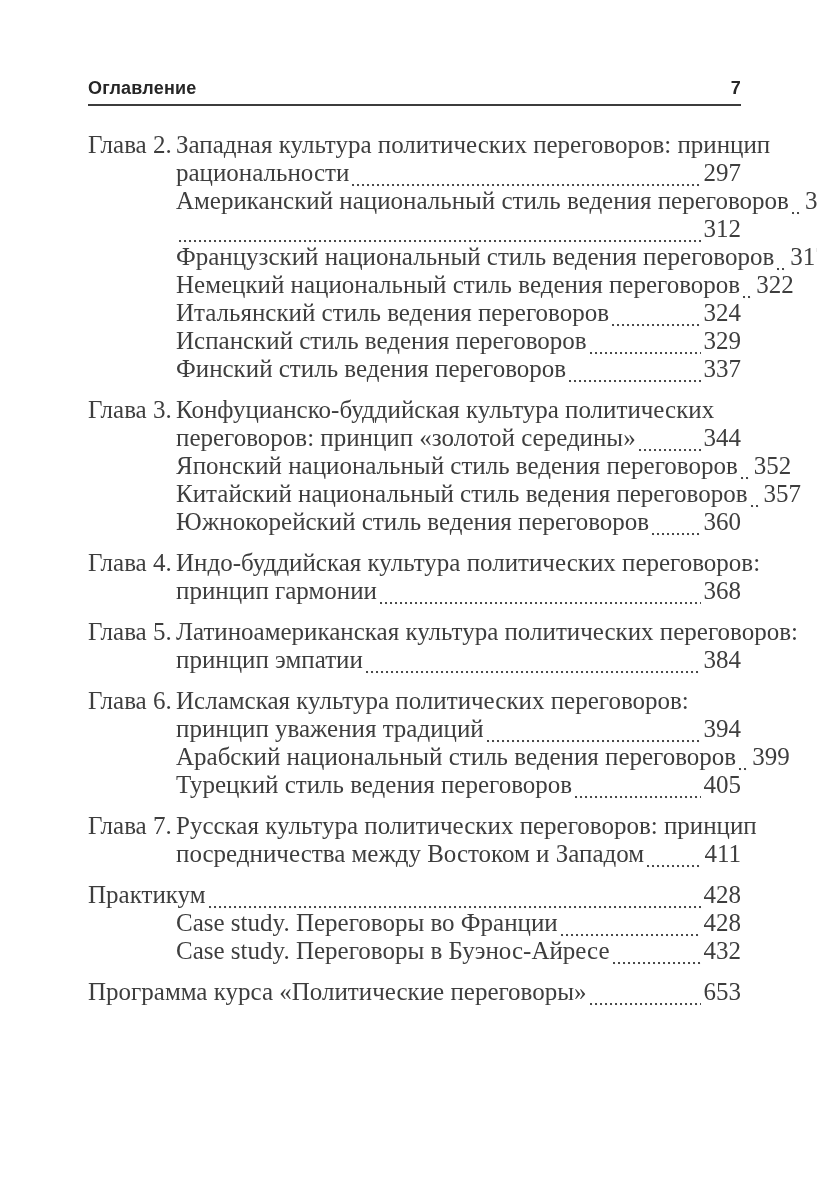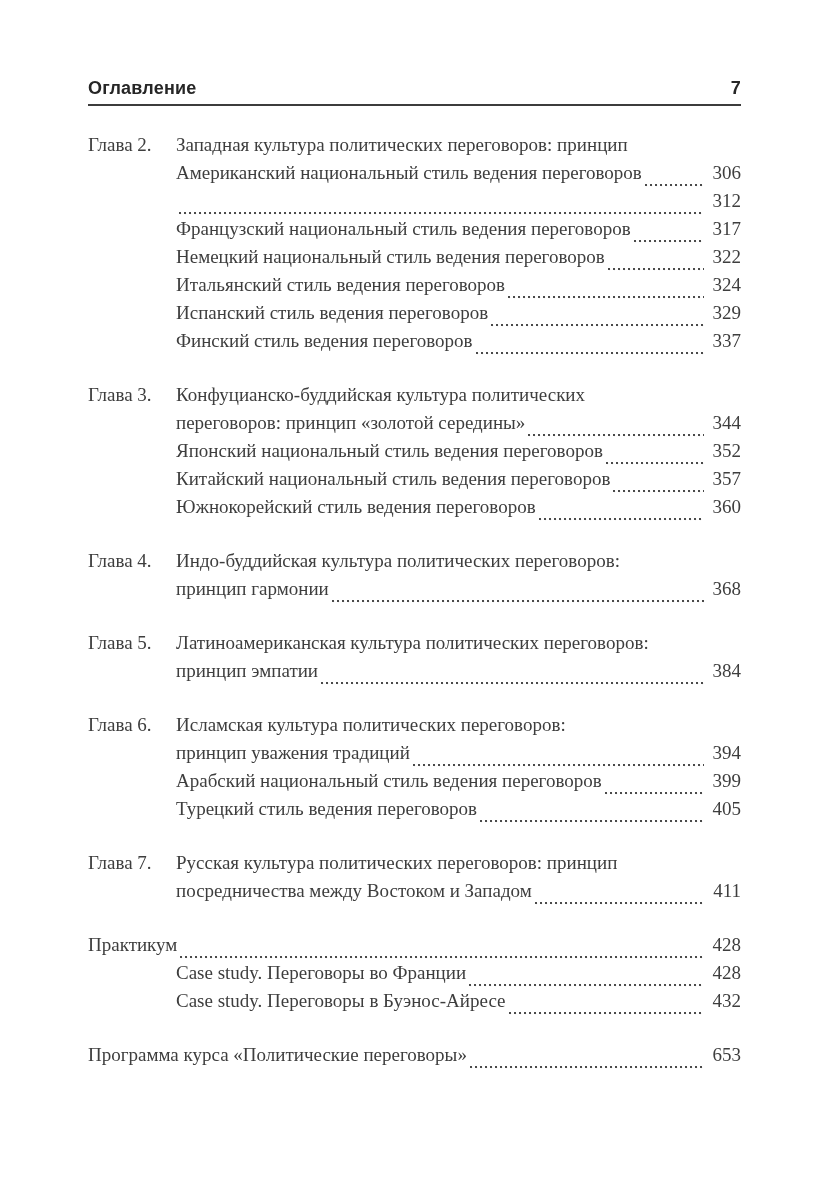--- a/index.html
+++ b/index.html
@@ -29,29 +29,29 @@
     border-bottom: 2px solid #3c3c3c;
     padding-bottom: 5px;
     font-family: "Liberation Sans", "DejaVu Sans", sans-serif;
     font-weight: bold;
     font-size: 18px;
     letter-spacing: 0.2px;
     color: #262626;
   }
   .toc {
     margin-top: 25px;
-    font-size: 19px;
+    font-size: 25px;
     line-height: 28px;
     color: #3e3e3e;
   }
   .entry {
     display: flex;
   }
   .entry.group-start {
-    margin-top: 26px;
+    margin-top: 13px;
   }
   .chapter-label {
     flex: 0 0 88px;
   }
   .entry-content {
     flex: 1 1 auto;
     min-width: 0;
   }
   .line {
     display: flex;
@@ -85,20 +85,25 @@
       <span>Оглавление</span>
       <span>7</span>
     </header>
     <main class="toc" id="toc-list">
         <div class="entry">
           <span class="chapter-label">Глава 2.</span>
           <div class="entry-content">
             <div class="line">
               <span class="line-text">Западная культура политических переговоров: принцип</span>
             </div>
+            <div class="line">
+              <span class="line-text">рациональности</span>
+              <span class="dots"></span>
+              <span class="page-num">297</span>
+            </div>
           </div>
         </div>
         <div class="entry">
           <span class="chapter-label"></span>
           <div class="entry-content">
             <div class="line">
               <span class="line-text">Американский национальный стиль ведения переговоров</span>
               <span class="dots"></span>
               <span class="page-num">306</span>
             </div>

